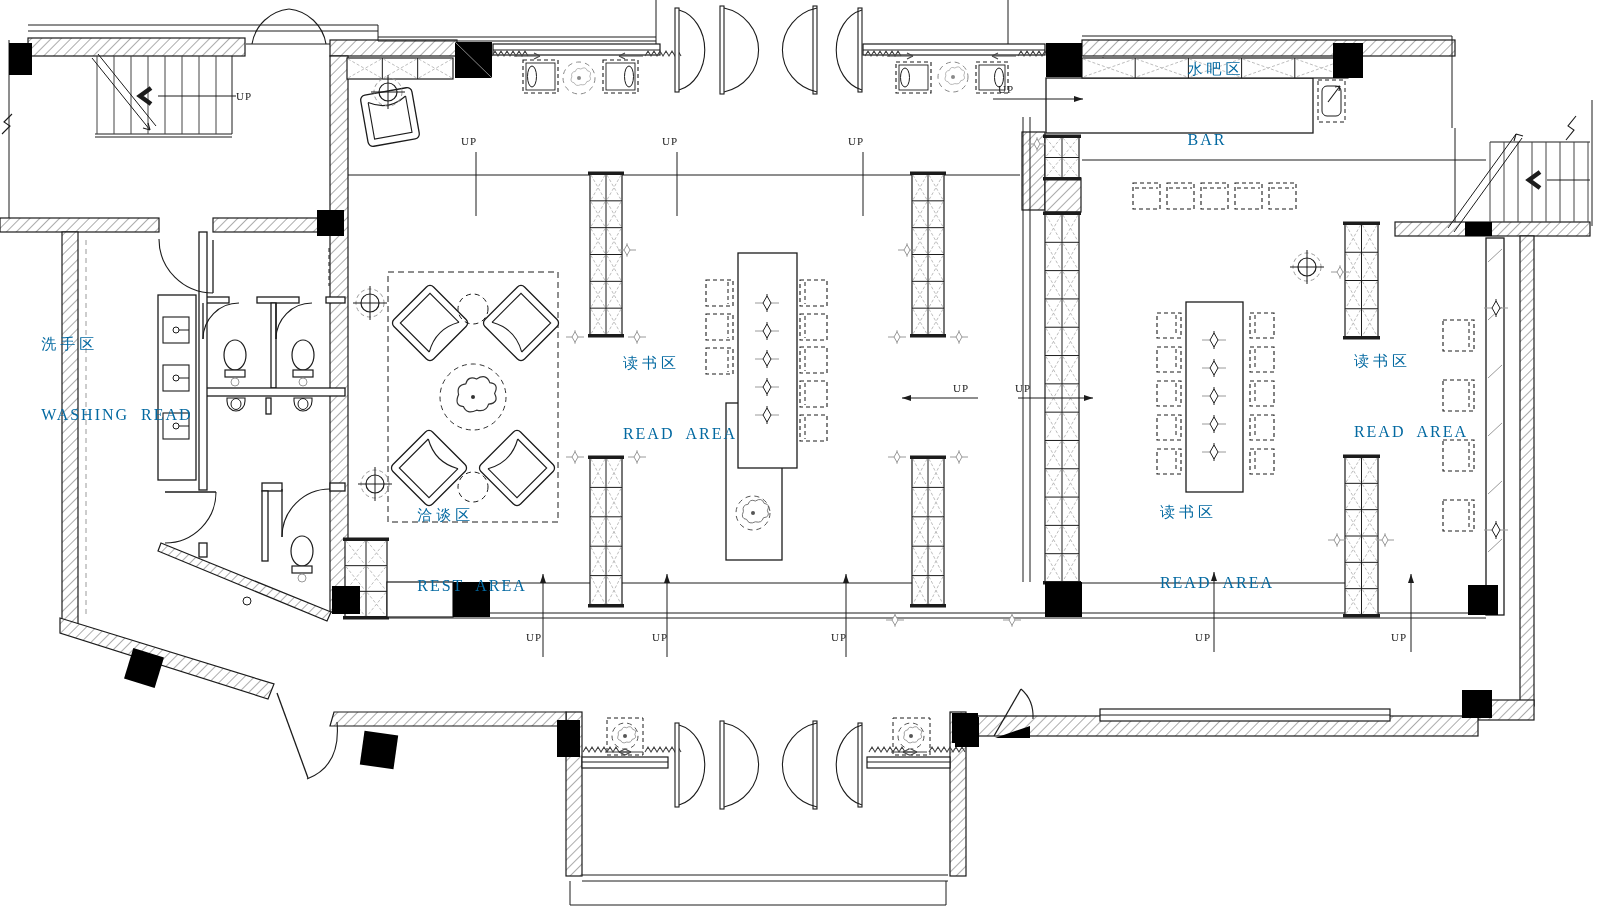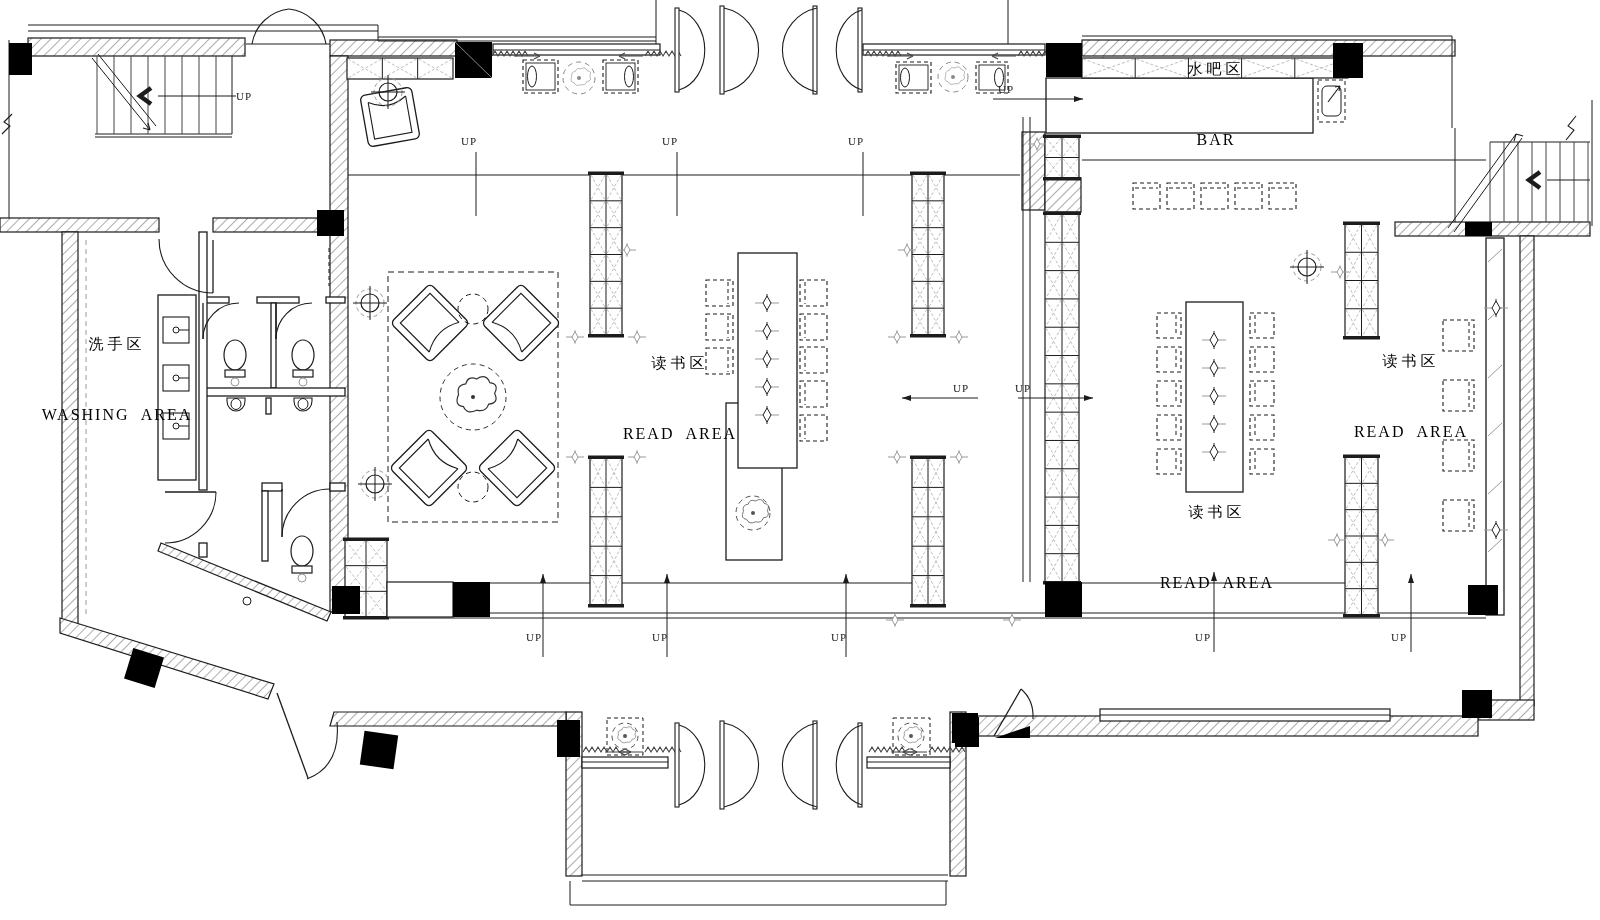--- a/index.html
+++ b/index.html
@@ -1,19 +1,19 @@
 <!DOCTYPE html>
 <html><head>
 <meta charset="utf-8">
 <style>
   html,body{margin:0;padding:0;background:#fff;}
   #stage{position:relative;width:1600px;height:920px;background:#fff;overflow:hidden;
          font-family:"Liberation Serif",serif;}
   #plan{position:absolute;left:0;top:0;}
-  .al{position:absolute;transform:translate(-50%,-50%);text-align:center;color:#000000;
+  .al{position:absolute;transform:translate(-50%,-50%);text-align:left;color:#0369a1;
       white-space:pre;line-height:1.45;pointer-events:none;}
   .al .zh{font-size:15px;letter-spacing:4px;}
   .al .en{font-size:16px;letter-spacing:2px;}
   .up{position:absolute;transform:translate(-50%,-50%);font-size:11px;letter-spacing:1px;
       color:#1c1c1c;white-space:pre;}
 </style>
 </head>
 <body>
 
 <div id="stage">
@@ -960,21 +960,25 @@
         <line x1="455" y1="42" x2="492" y2="78" stroke="#888" stroke-width="1"></line>
       </g>
   </svg>
 
   <div class="al" style="left:1216px;top:105px">
     <div class="zh">水吧区</div>
     <div class="en">BAR</div>
   </div>
   <div class="al" style="left:117px;top:380px">
     <div class="zh">洗手区</div>
-    <div class="en">WASHING  AREA</div>
+    <div class="en">WASHING  READ</div>
+  </div>
+  <div class="al" style="left:472px;top:551px">
+    <div class="zh">洽谈区</div>
+    <div class="en">REST  AREA</div>
   </div>
   <div class="al" style="left:680px;top:399px">
     <div class="zh">读书区</div>
     <div class="en">READ  AREA</div>
   </div>
   <div class="al" style="left:1217px;top:548px">
     <div class="zh">读书区</div>
     <div class="en">READ  AREA</div>
   </div>
   <div class="al" style="left:1411px;top:397px">

